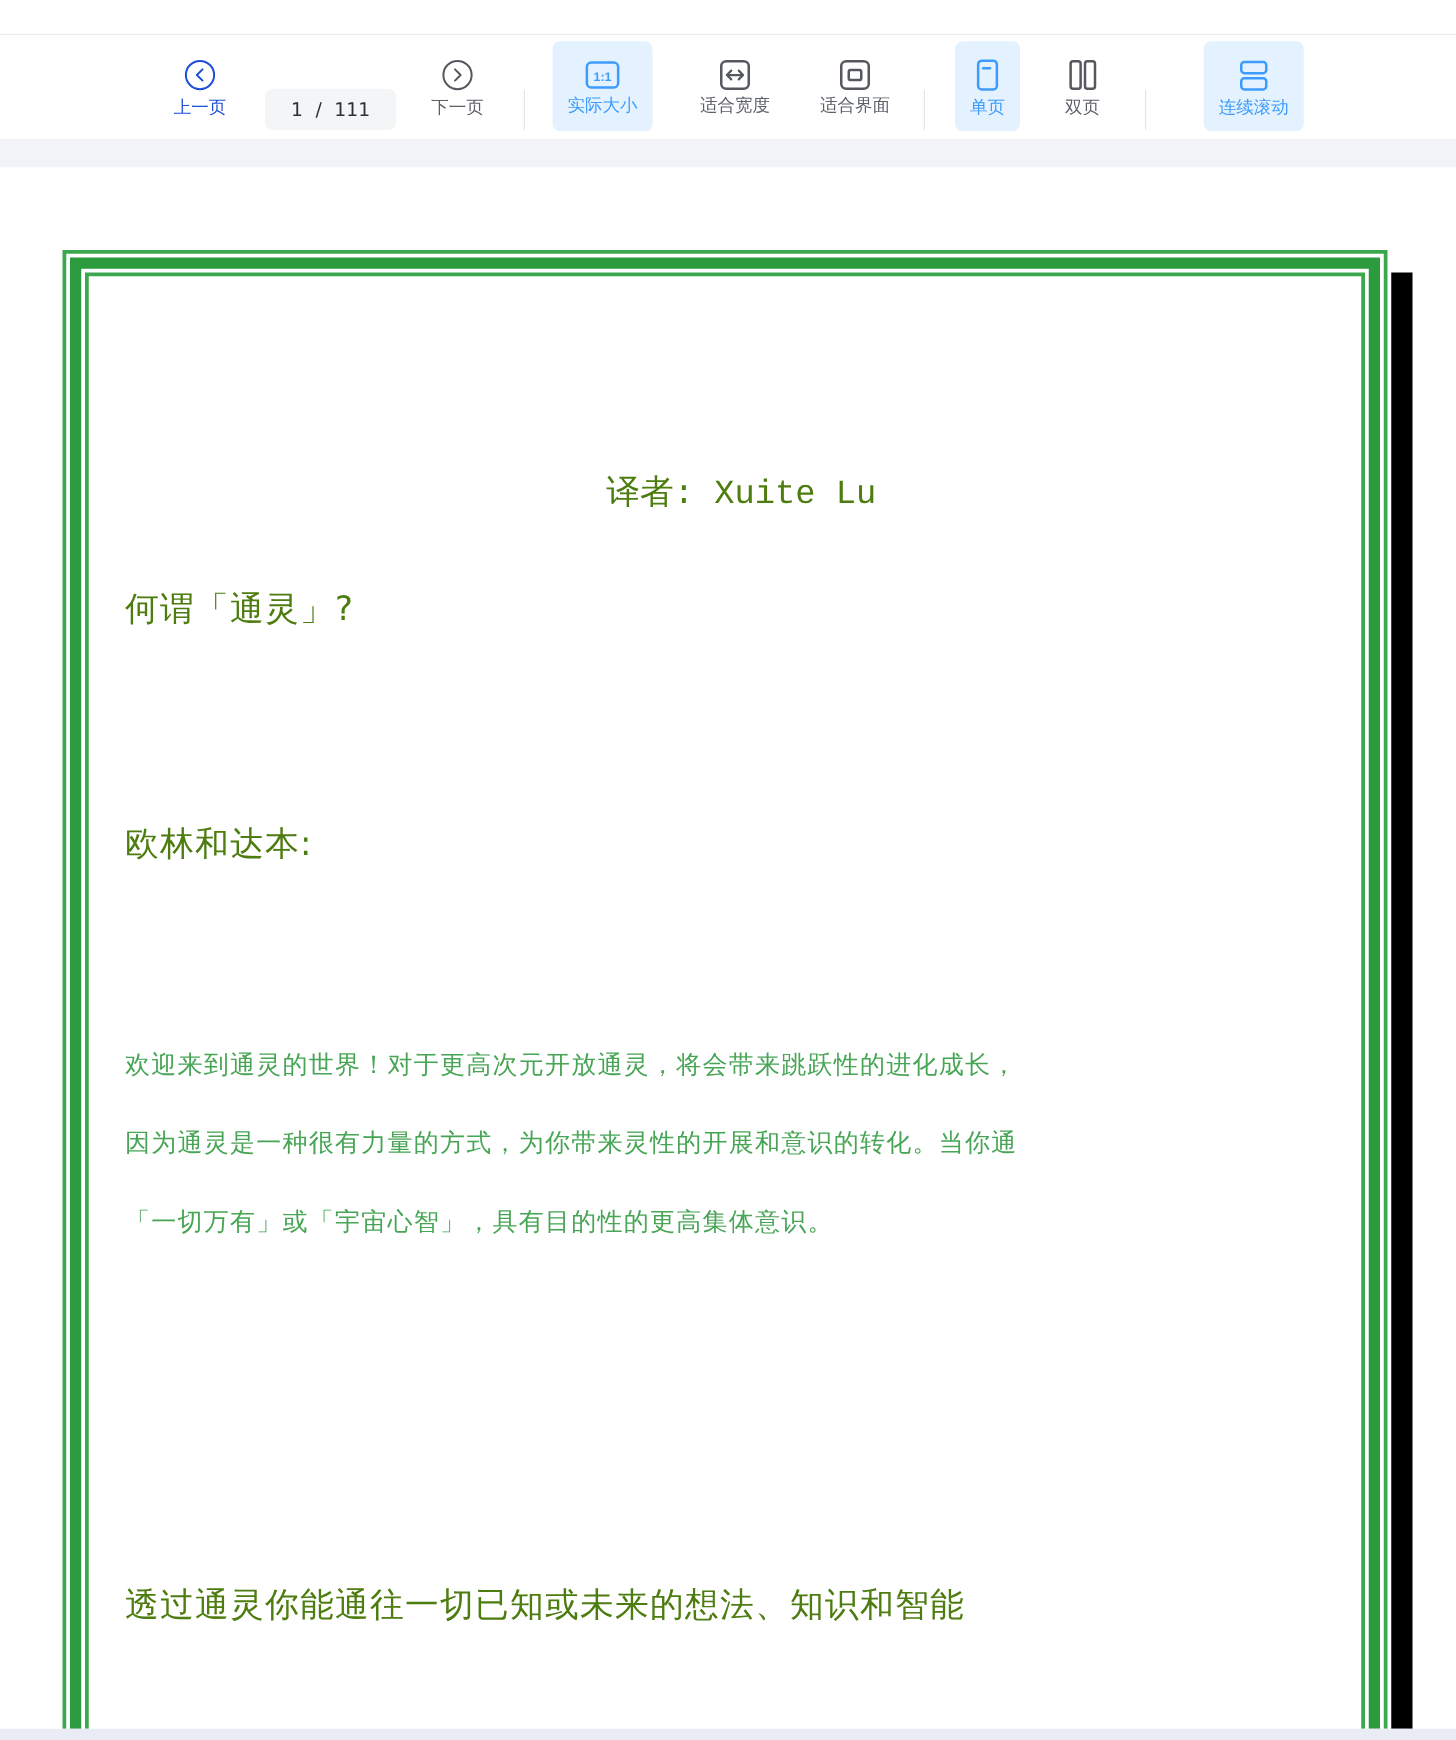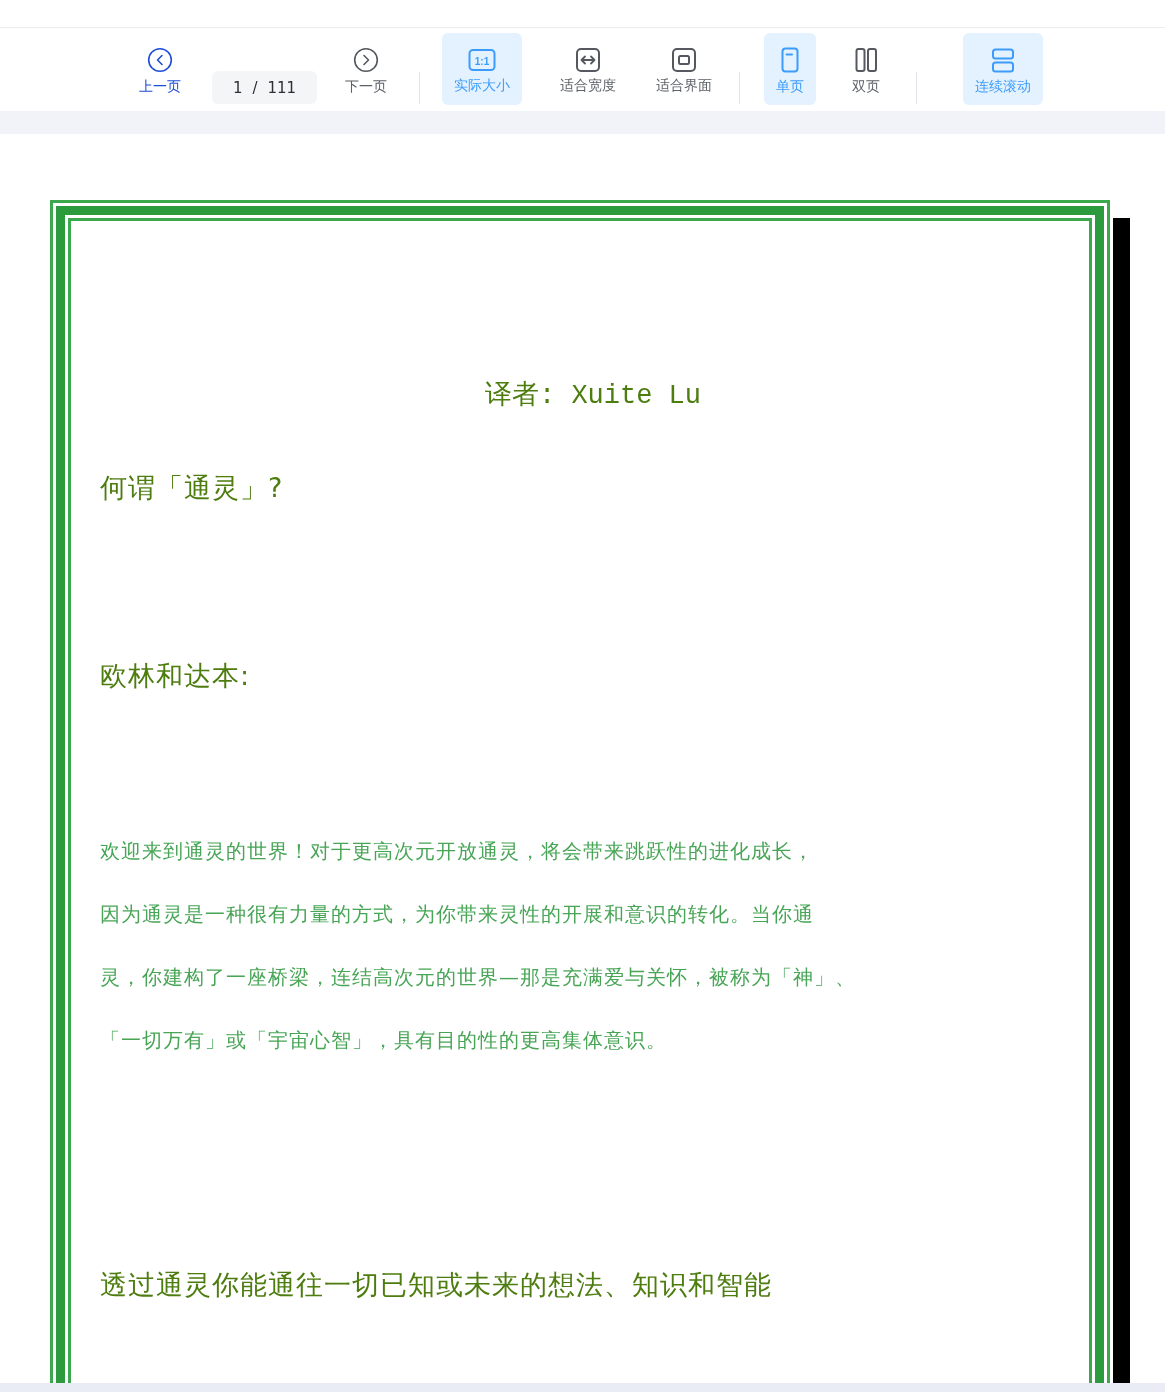--- a/index.html
+++ b/index.html
@@ -160,20 +160,19 @@
         <div class="frame-inner"></div>
       </div>
     </div>
 
     <div class="doc-text translator">译者: Xuite Lu</div>
     <div class="doc-text q-line">何谓「通灵」?</div>
     <div class="doc-text speaker-line">欧林和达本:</div>
     <div class="para">
         <div>欢迎来到通灵的世界！对于更高次元开放通灵，将会带来跳跃性的进化成长，</div>
         <div>因为通灵是一种很有力量的方式，为你带来灵性的开展和意识的转化。当你通</div>
-        <div>灵，你建构了一座桥梁，连结高次元的世界—那是充满爱与关怀，被称为「神」、</div>
         <div>「一切万有」或「宇宙心智」，具有目的性的更高集体意识。</div>
       </div>
     <div class="doc-text closing">透过通灵你能通往一切已知或未来的想法、知识和智能</div>
   </div>
 
   <div class="bottom-strip"></div>
 </div>
 
 </body></html>

